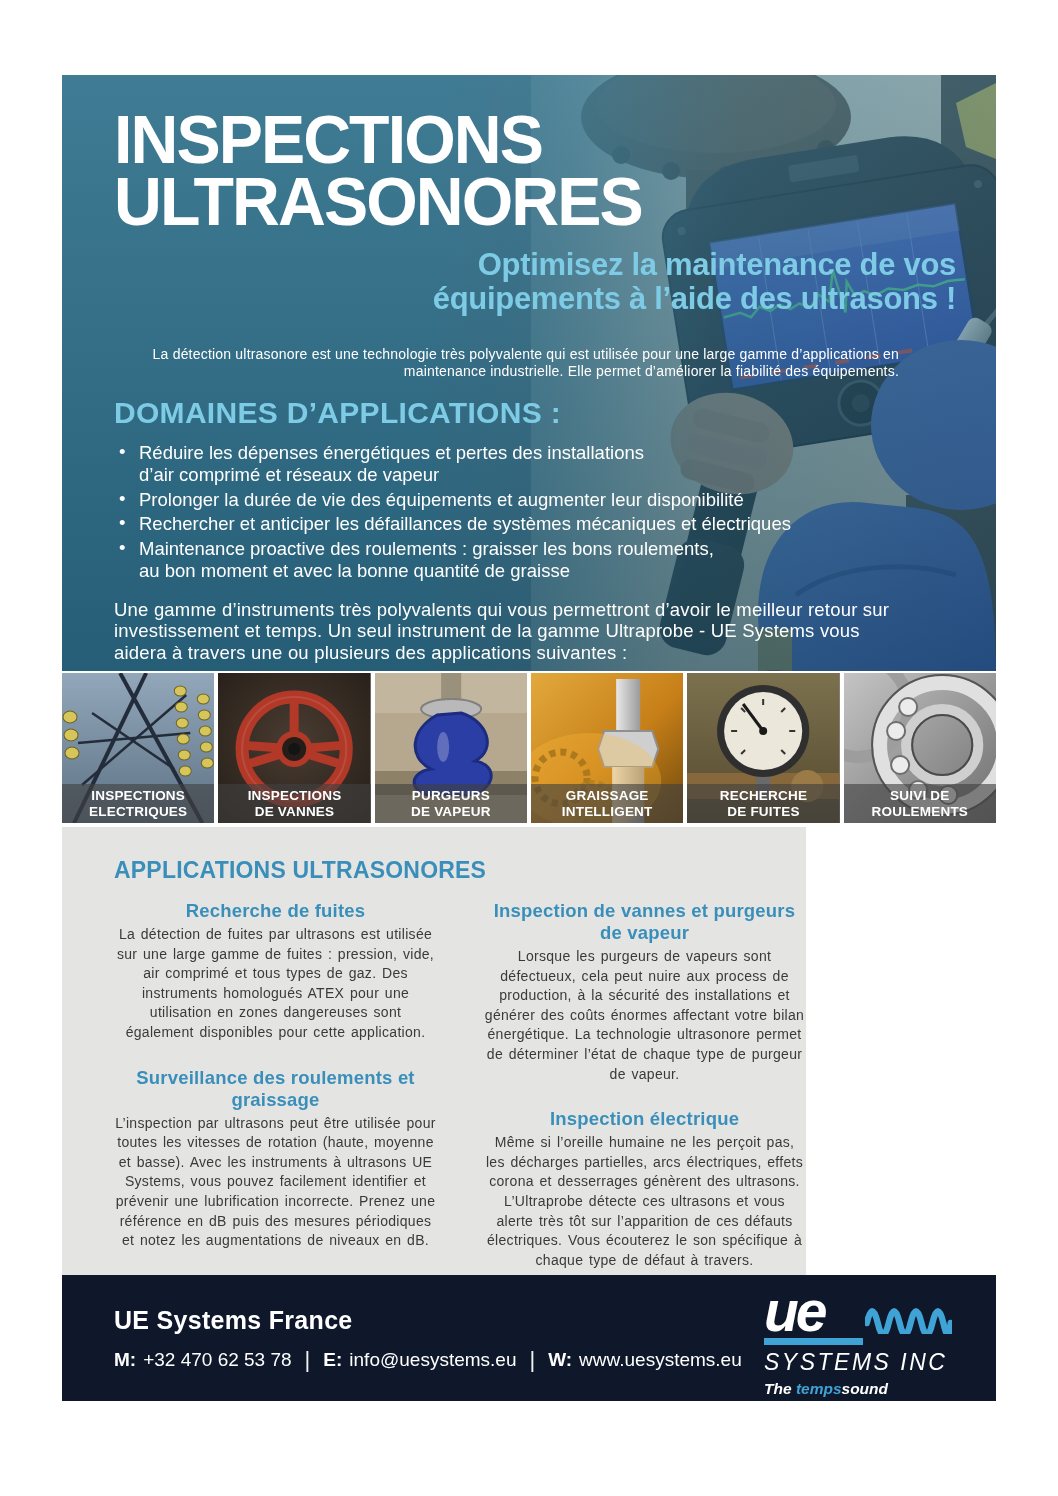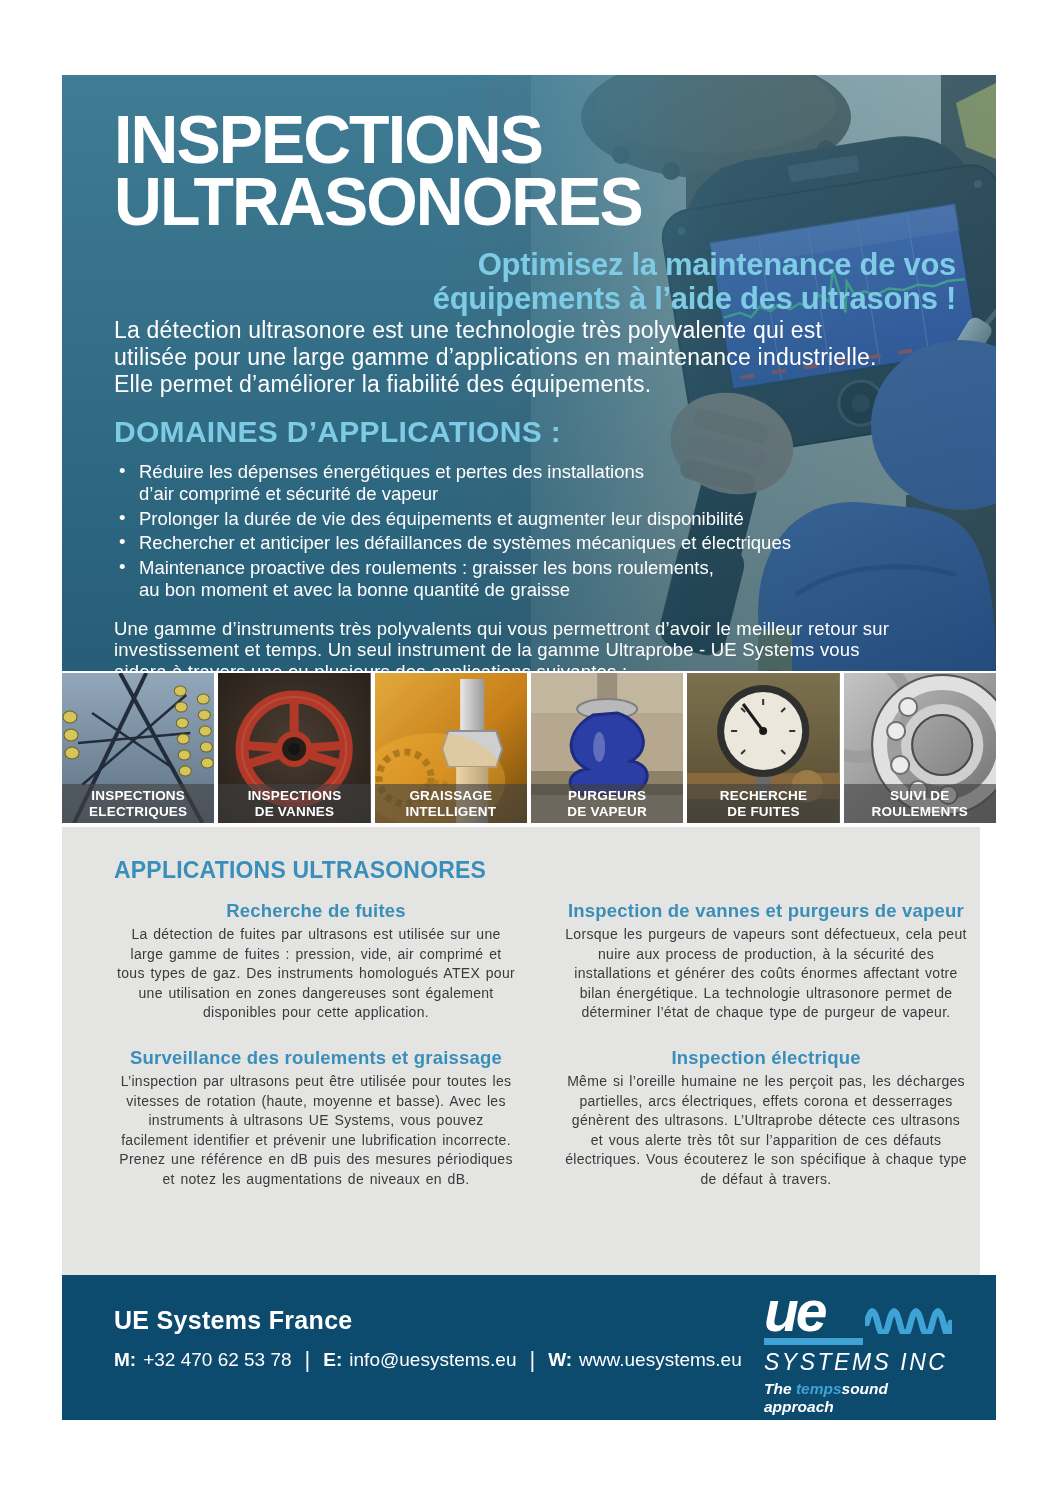--- a/index.html
+++ b/index.html
@@ -20,50 +20,50 @@
       linear-gradient(97deg, #2f6e88 0%, #2f6e88 38%, rgba(47,110,136,0.84) 52%,
                       rgba(47,110,136,0.56) 68%, rgba(44,104,130,0.42) 100%);
   }
   .hero-content { position:absolute; inset:0; z-index:2; padding:34px 40px 0 52px; color:#ffffff; }
   .title { font-weight:bold; font-size:69px; line-height:0.90; letter-spacing:-2px;
            transform:scaleX(0.96); transform-origin:left top; }
   .title span { display:block; }
   .subtitle { margin-top:15px; font-weight:bold; font-size:31px; line-height:1.08;
               color:#7ecbe6; letter-spacing:-0.3px;text-align:right; }
   .subtitle span { display:block; }
-  .intro { margin-top:2px; width:785px; font-size:23px; line-height:1.17; letter-spacing:0.2px; }
+  .intro { margin-top:31px; width:785px; font-size:14px; line-height:1.17; letter-spacing:0.2px;text-align:right; }
   .domains { margin-top:17px; font-weight:bold; font-size:30px; color:#7ecbe6; letter-spacing:0.3px; }
   .bullets { margin-top:12px; list-style:none; font-size:18.5px; line-height:1.18; }
   .bullets li { position:relative; padding-left:25px; margin-bottom:3px; }
   .bullets li::before { content:"•"; position:absolute; left:5px; top:-1px; }
   .bullets li span { display:block; }
   .outro { margin-top:17px; width:795px; font-size:18.5px; line-height:1.17; letter-spacing:0.2px; }
 
   
   .tiles { position:absolute; left:62px; top:673px; width:934px; height:150px; display:flex; gap:4px; }
   .tile { position:relative; flex:1; overflow:hidden; background:#888; }
   .tile .art { position:absolute; inset:0; width:100%; height:100%; }
   .tile figcaption { position:absolute; left:0; right:0; bottom:0; height:39px;
     background:rgba(64,64,64,0.62); color:#fff; display:flex; flex-direction:column;
     justify-content:center; align-items:center; font-weight:bold; font-size:13.5px;
     line-height:1.14; letter-spacing:0.2px; text-align:center; }
 
   
-  .apps { position:absolute; left:62px; top:827px; width:918px; height:448px;
+  .apps { position:absolute; left:62px; top:827px; width:744px; height:448px;
           background:#e4e4e3; padding:30px 0 0 52px; }
   .apps h2 { font-size:23px; font-weight:bold; color:#3a8fba; letter-spacing:0.2px; }
   .cols { display:flex; gap:46px; margin-top:16px; }
   .col { width:404px;text-align:center; }
   .app-section + .app-section { margin-top:24px; }
   .app-section h3 { font-size:18.5px; font-weight:bold; color:#3a8fba; margin-bottom:3px; letter-spacing:0.2px; }
   .app-section p { font-size:14px; color:#3a3a3a; line-height:1.40; letter-spacing:0.3px; word-spacing:1.5px; }
 
   
-  .footer { position:absolute; left:62px; top:1275px; width:934px; height:145px;
-            background:#0c4a6e; color:#fff; }
+  .footer { position:absolute; left:62px; top:1275px; width:934px; height:126px;
+            background:#0f172a; color:#fff; }
   .company { position:absolute; left:52px; top:31px; font-size:25px; font-weight:bold; letter-spacing:0.3px; }
   .contact-line { position:absolute; left:52px; top:72px; font-size:19px; display:flex; align-items:center; white-space:nowrap; }
   .contact-line b { margin-right:7px; }
   .contact-line .sep { margin:0 13px; font-size:22px; font-weight:normal; opacity:0.95; }
 
   .logo { position:absolute; right:44px; top:13px; width:188px; font-style:italic; color:#fff; }
   .logo-top { display:flex; align-items:flex-end;gap:44px; }
   .logo .ue { font-size:57px; font-weight:bold; letter-spacing:-3px; line-height:0.82; display:inline-block; }
   .logo .wave { margin-left:-4px; margin-bottom:1px; }
   .ue-underline { width:99px; height:7px; background:#3fa3d6; margin-top:3px; }
@@ -170,21 +170,21 @@
       </h1>
       <h2 class="subtitle">
         <span>Optimisez la maintenance de vos</span>
         <span>équipements à l’aide des ultrasons !</span>
       </h2>
       <p class="intro">La détection ultrasonore est une technologie très polyvalente qui est utilisée pour une large gamme d’applications en maintenance industrielle. Elle permet d’améliorer la fiabilité des équipements.</p>
       <h3 class="domains">DOMAINES D’APPLICATIONS :</h3>
       <ul class="bullets">
         <li>
           <span>Réduire les dépenses énergétiques et pertes des installations</span>
-          <span>d’air comprimé et sécurité de vapeur</span>
+          <span>d’air comprimé et réseaux de vapeur</span>
         </li>
         <li>
           <span>Prolonger la durée de vie des équipements et augmenter leur disponibilité</span>
         </li>
         <li>
           <span>Rechercher et anticiper les défaillances de systèmes mécaniques et électriques</span>
         </li>
         <li>
           <span>Maintenance proactive des roulements : graisser les bons roulements,</span>
           <span>au bon moment et avec la bonne quantité de graisse</span>
@@ -257,20 +257,38 @@
         </g>
       </svg>
       <figcaption>
         <span>INSPECTIONS</span>
         <span>DE VANNES</span>
       </figcaption>
     </figure>
 
     <figure class="tile">
       <svg class="art" viewBox="0 0 152 150" preserveAspectRatio="none">
+        <rect width="152" height="150" fill="#b5a88f"></rect>
+        <rect width="152" height="40" fill="#c2b69e"></rect>
+        <rect x="66" y="0" width="20" height="36" fill="#9a917c"></rect>
+        <rect x="0" y="98" width="152" height="24" fill="#8d8268"></rect>
+        <g transform="translate(76,68)">
+          <ellipse cx="0" cy="-32" rx="30" ry="10" fill="#b9b9b9" stroke="#808080" stroke-width="2"></ellipse>
+          <path d="M-14,-26 C-40,-12 -44,16 -20,28 C-46,32 -40,56 -16,54 L18,54 C44,50 48,24 24,20 C46,8 36,-20 10,-28 Z" fill="#2b3ea6" stroke="#1d2c7e" stroke-width="3"></path>
+          <ellipse cx="-8" cy="6" rx="6" ry="15" fill="#ffffff" opacity="0.25"></ellipse>
+        </g>
+      </svg>
+      <figcaption>
+        <span>PURGEURS</span>
+        <span>DE VAPEUR</span>
+      </figcaption>
+    </figure>
+
+    <figure class="tile">
+      <svg class="art" viewBox="0 0 152 150" preserveAspectRatio="none">
         <defs>
           <linearGradient id="amber" x1="0" y1="0" x2="1" y2="1">
             <stop offset="0" stop-color="#e2a93c"></stop>
               <stop offset="0.55" stop-color="#c77f18"></stop>
             <stop offset="1" stop-color="#6e4a0d"></stop>
             </linearGradient>
           <linearGradient id="metal3" x1="0" y1="0" x2="1" y2="0">
             <stop offset="0" stop-color="#e8e8e8"></stop>
               <stop offset="1" stop-color="#9a9a9a"></stop>
             </linearGradient>
@@ -281,38 +299,20 @@
         <g transform="translate(97,36)">
           <rect x="-12" y="-30" width="24" height="52" fill="url(#metal3)"></rect>
           <polygon points="-24,22 24,22 30,40 24,58 -24,58 -30,40" fill="#cfcfcf" stroke="#8f8f8f" stroke-width="2"></polygon>
           <rect x="-16" y="58" width="32" height="58" fill="url(#metal3)" opacity="0.92"></rect>
         </g>
         <ellipse cx="58" cy="108" rx="72" ry="48" fill="#ffbe3c" opacity="0.30"></ellipse>
       </svg>
       <figcaption>
         <span>GRAISSAGE</span>
         <span>INTELLIGENT</span>
-      </figcaption>
-    </figure>
-
-    <figure class="tile">
-      <svg class="art" viewBox="0 0 152 150" preserveAspectRatio="none">
-        <rect width="152" height="150" fill="#b5a88f"></rect>
-        <rect width="152" height="40" fill="#c2b69e"></rect>
-        <rect x="66" y="0" width="20" height="36" fill="#9a917c"></rect>
-        <rect x="0" y="98" width="152" height="24" fill="#8d8268"></rect>
-        <g transform="translate(76,68)">
-          <ellipse cx="0" cy="-32" rx="30" ry="10" fill="#b9b9b9" stroke="#808080" stroke-width="2"></ellipse>
-          <path d="M-14,-26 C-40,-12 -44,16 -20,28 C-46,32 -40,56 -16,54 L18,54 C44,50 48,24 24,20 C46,8 36,-20 10,-28 Z" fill="#2b3ea6" stroke="#1d2c7e" stroke-width="3"></path>
-          <ellipse cx="-8" cy="6" rx="6" ry="15" fill="#ffffff" opacity="0.25"></ellipse>
-        </g>
-      </svg>
-      <figcaption>
-        <span>PURGEURS</span>
-        <span>DE VAPEUR</span>
       </figcaption>
     </figure>
 
     <figure class="tile">
       <svg class="art" viewBox="0 0 152 150" preserveAspectRatio="none">
         <defs>
             <linearGradient id="brassbg" x1="0" y1="0" x2="0" y2="1">
           <stop offset="0" stop-color="#7c714e"></stop>
               <stop offset="1" stop-color="#55492f"></stop>
             </linearGradient>

